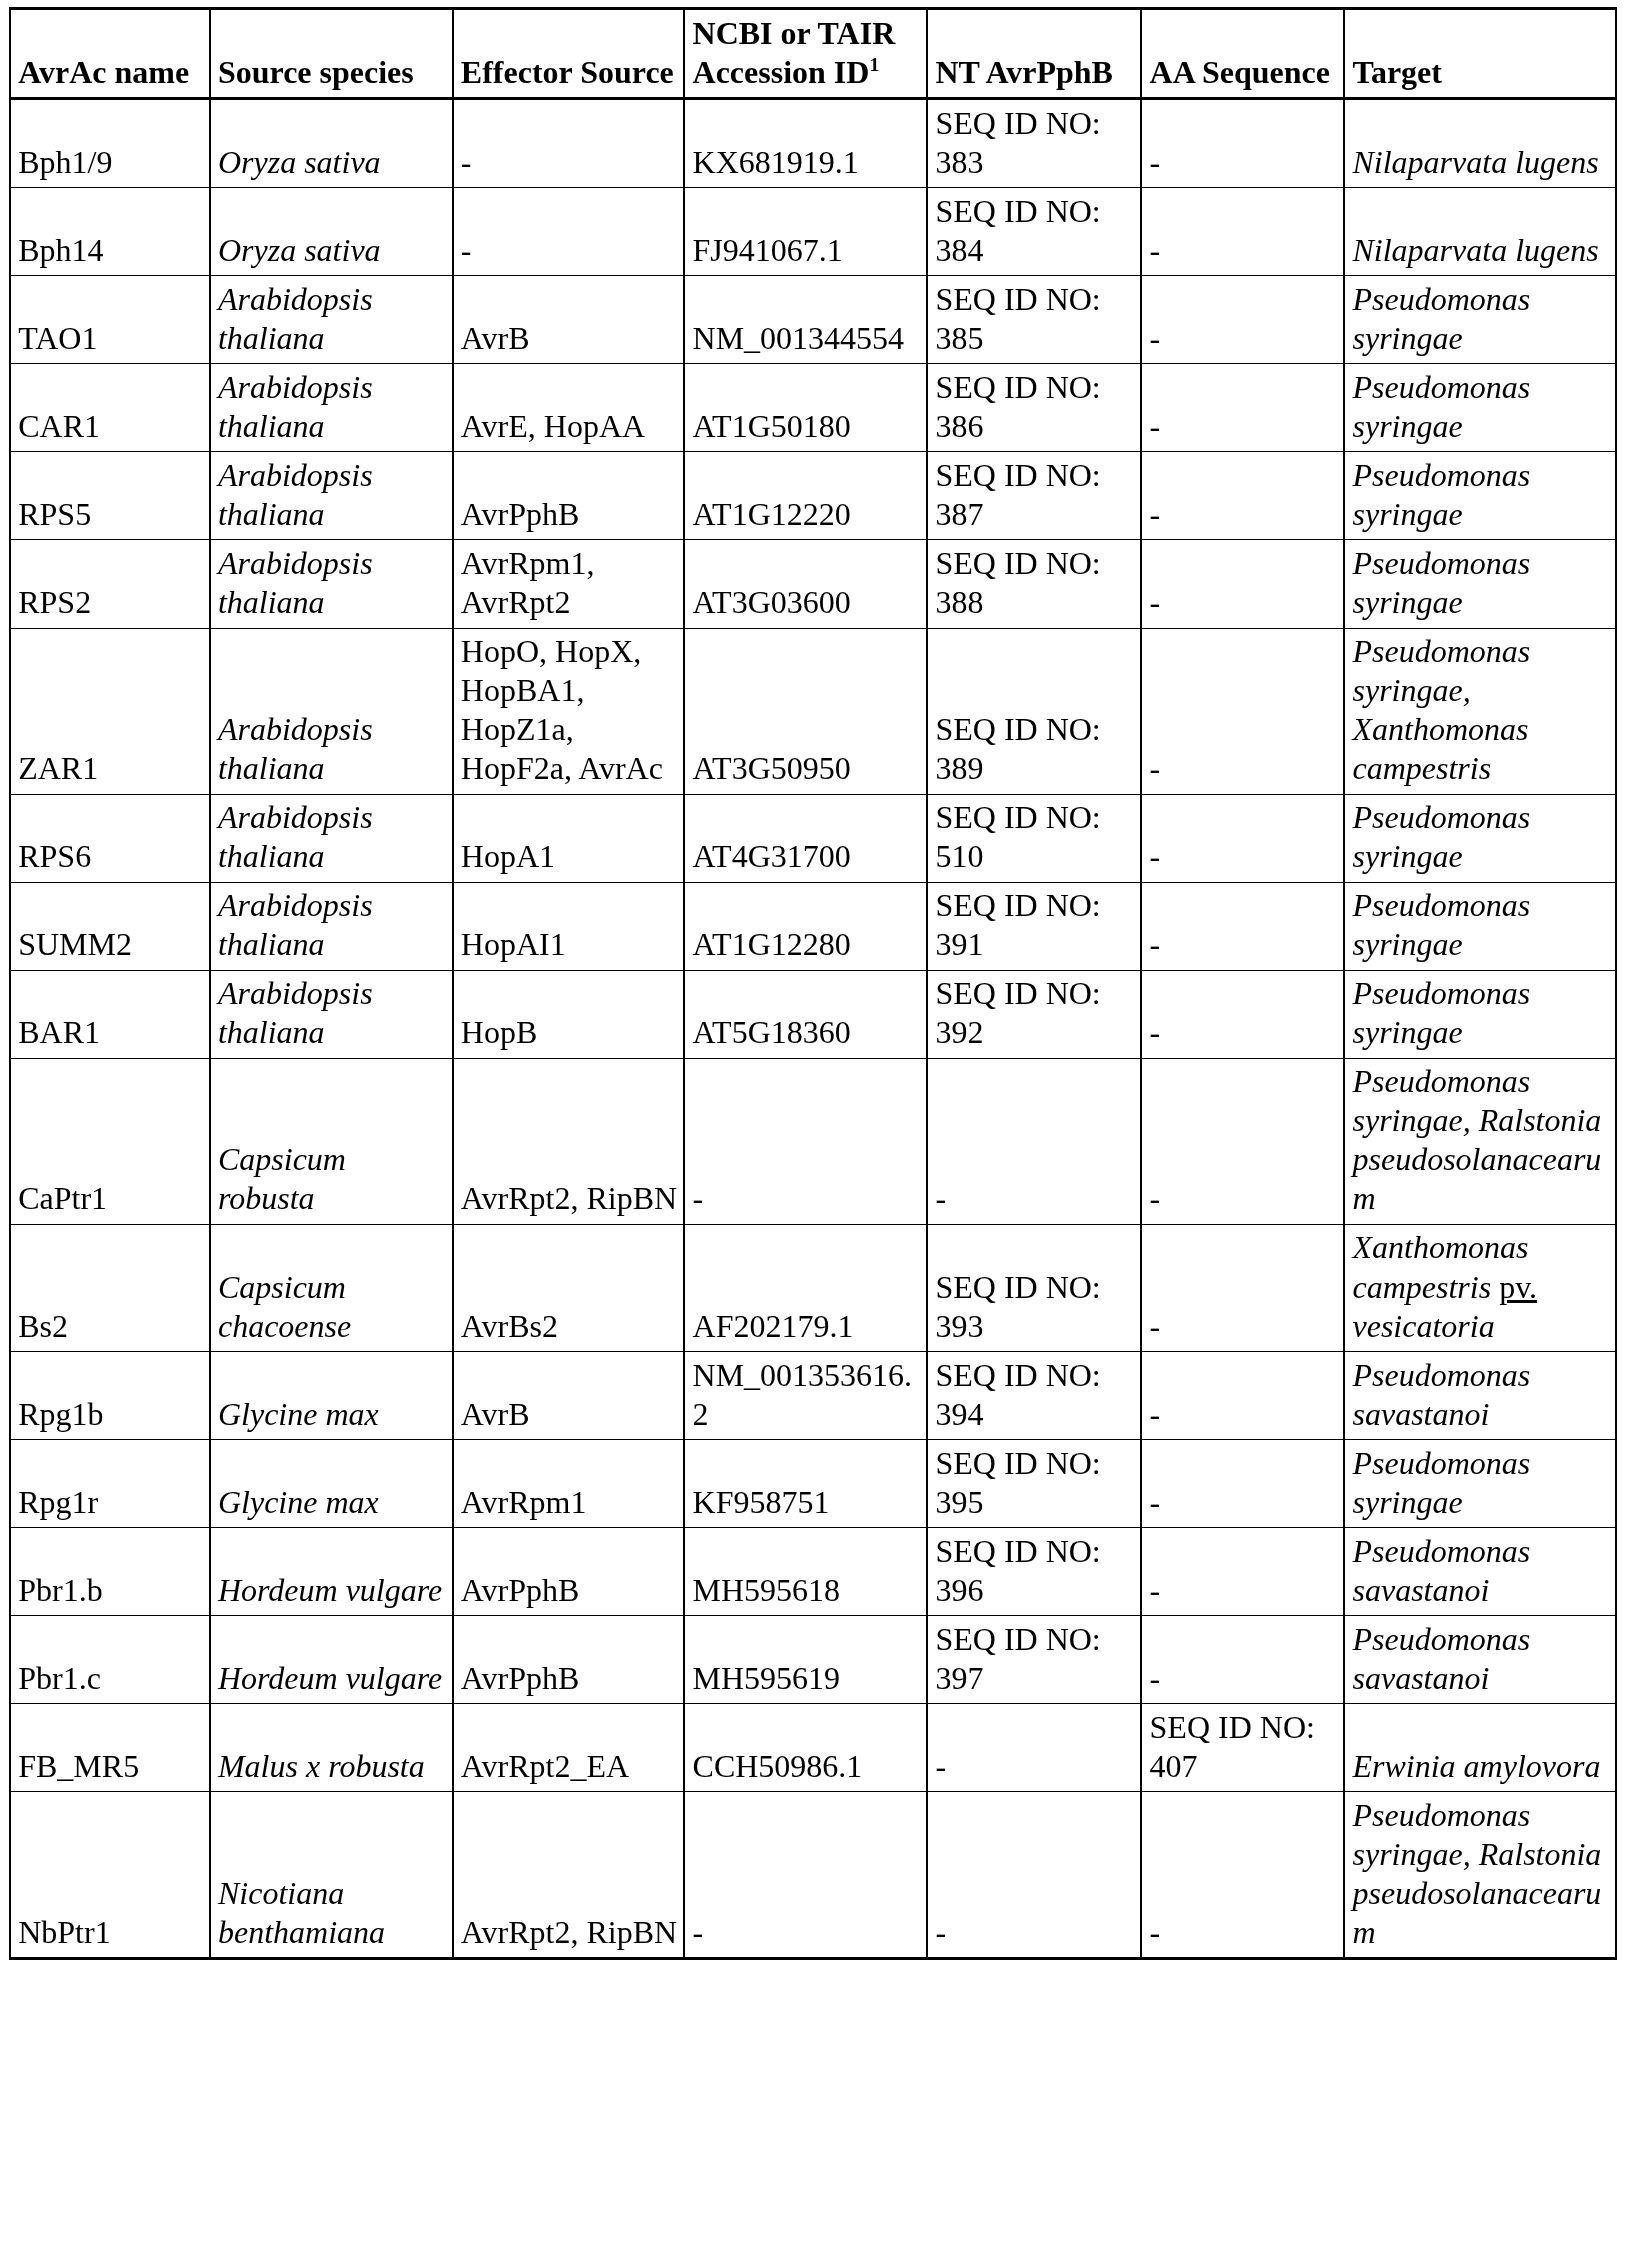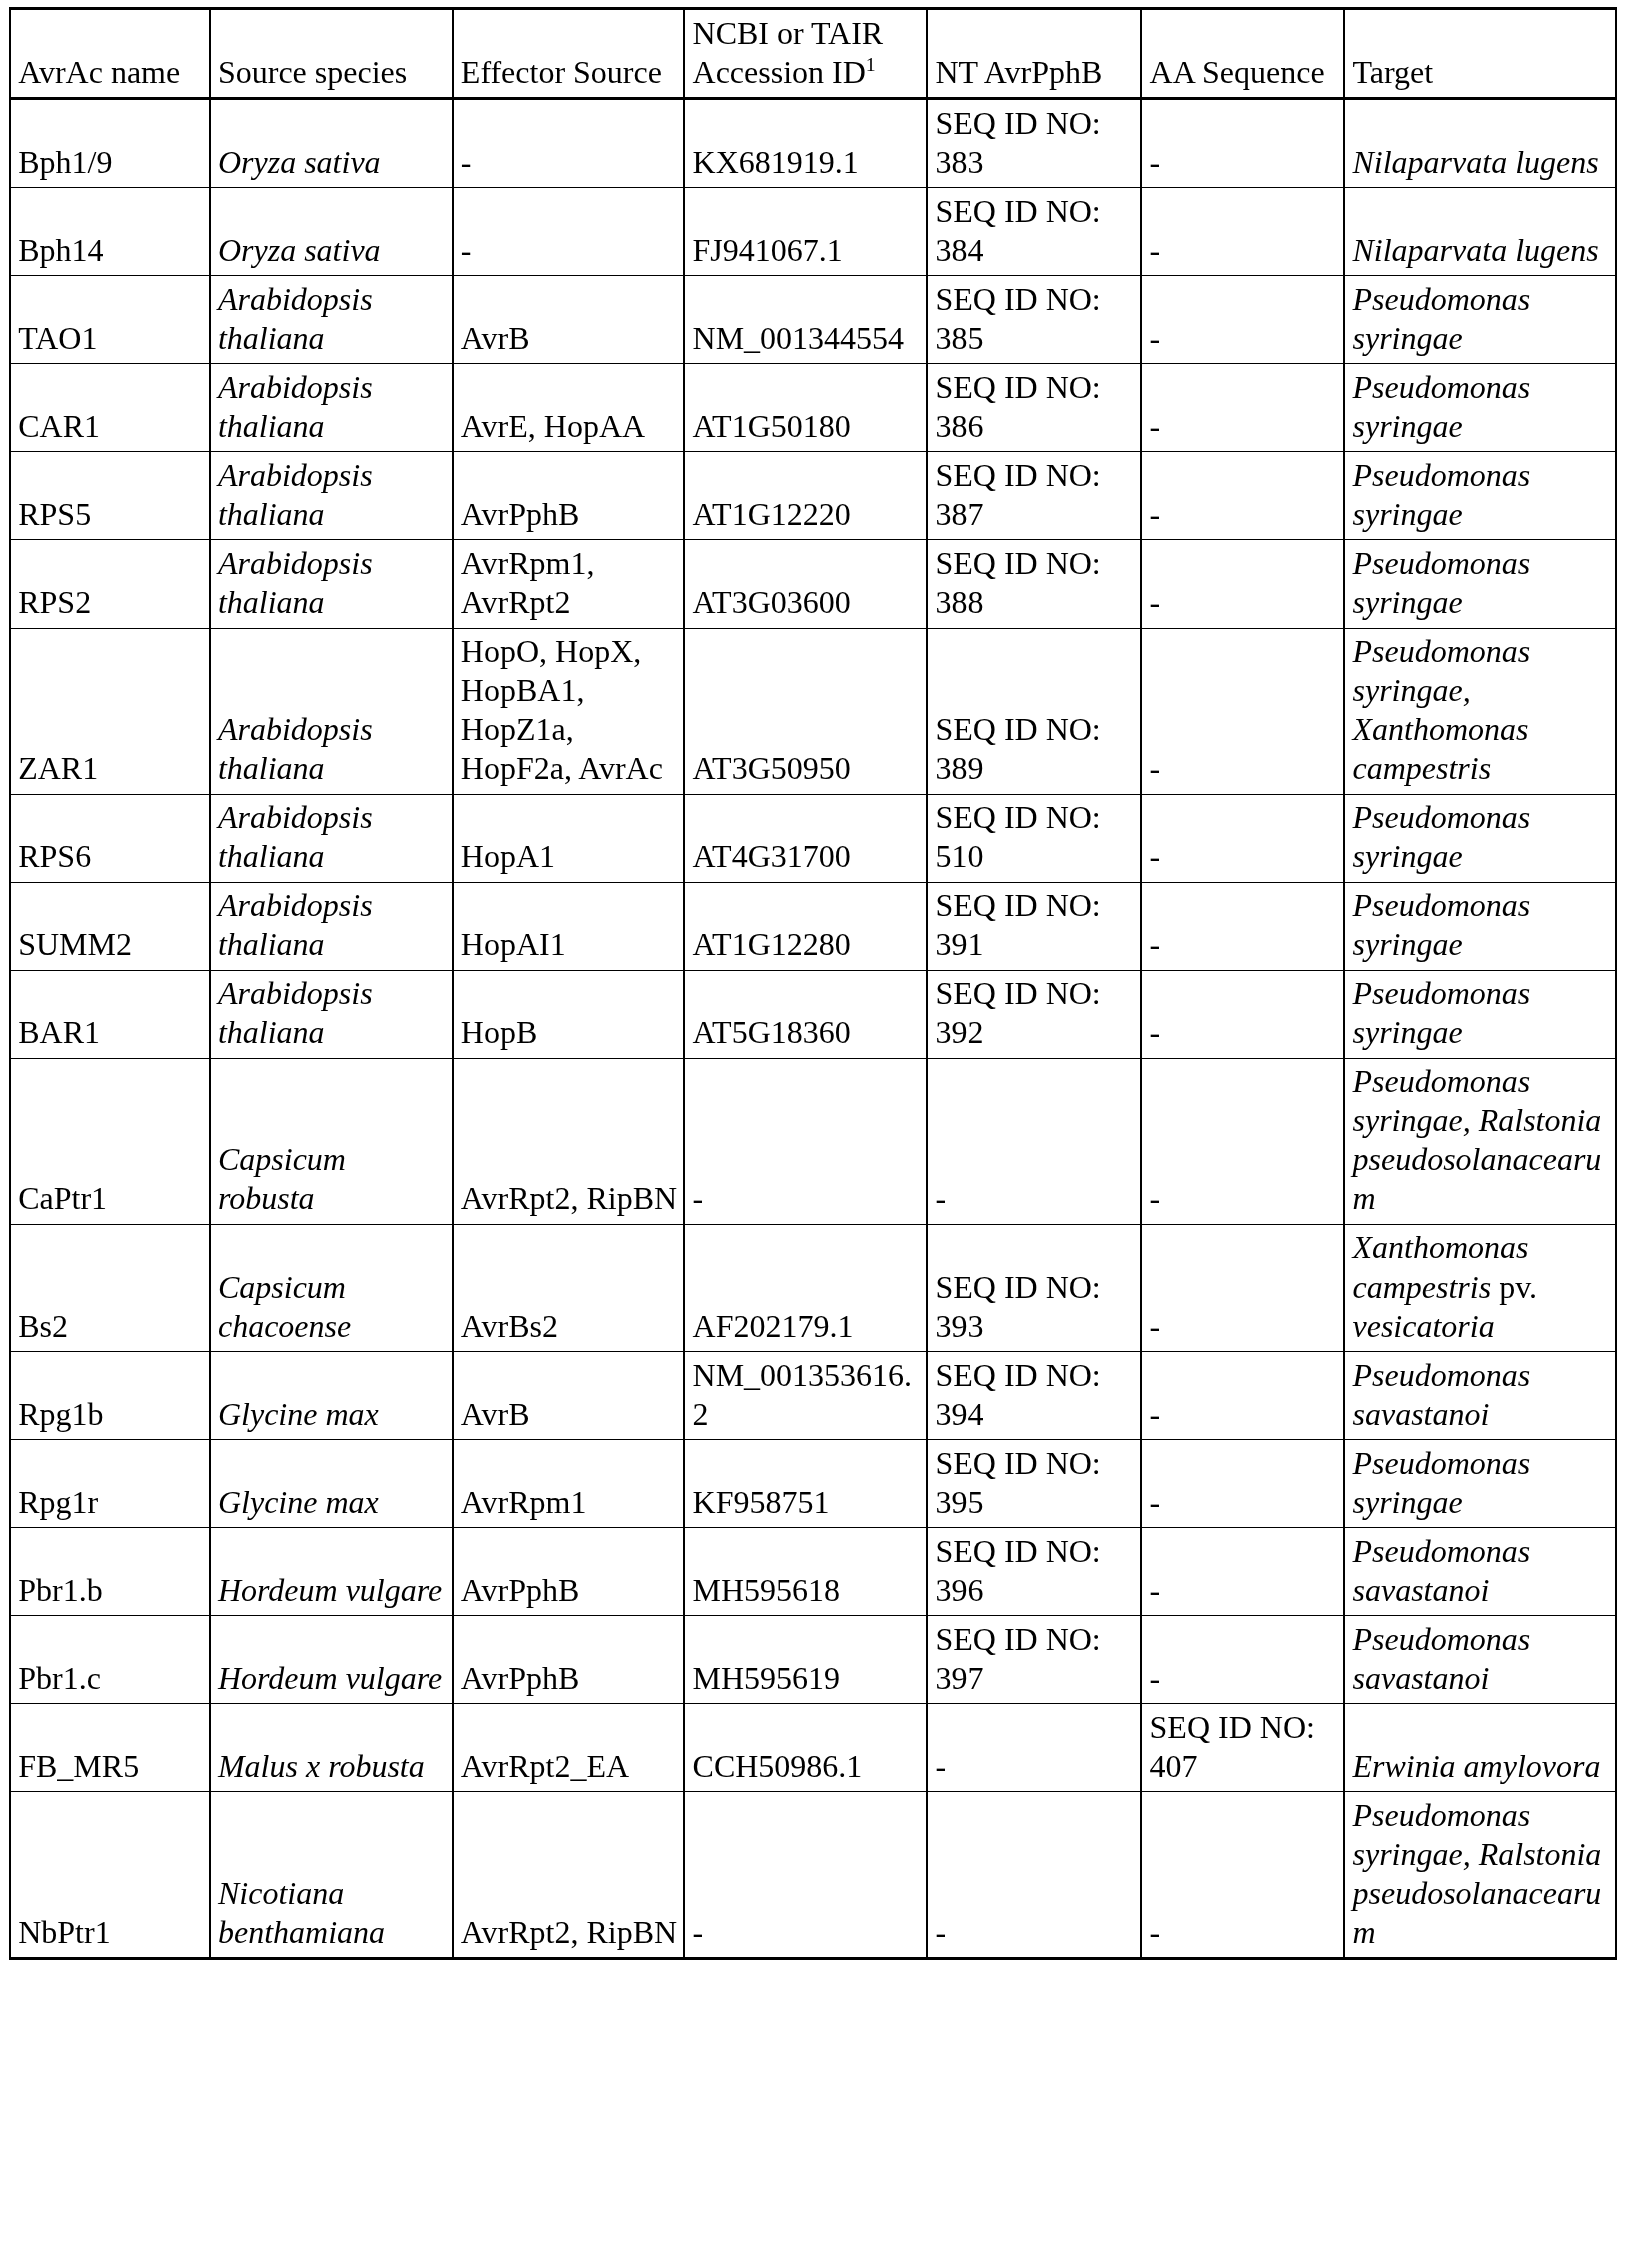--- a/index.html
+++ b/index.html
@@ -40,34 +40,34 @@
     vertical-align: bottom;
     padding: 3.6px 5.4px 5.4px 7.2px;
     font-size: 32px;
     line-height: 1.22;
     text-align: left;
     box-sizing: border-box;
     word-wrap: break-word;
     overflow-wrap: break-word;
   }
   table.seq-table thead th {
-    font-weight: normal;
+    font-weight: bold;
     border-bottom: 3.6px solid #000;
     border-top: none;
     vertical-align: bottom;
   }
   table.seq-table tbody tr:first-child td {
     border-top: none;
     margin-left: 8px;
   }
   table.seq-table tbody tr:last-child td {
     border-bottom: none;
   }
   .it { font-style: italic; }
-  .up { font-style: normal; }
+  .up { font-style: normal; text-decoration: underline; }
   .sup { font-size: 0.62em; vertical-align: super; line-height: 0; }
 
   
   col.c-gene { width: 125px; }
   col.c-src  { width: 152px; }
   col.c-eff  { width: 145px; }
   col.c-acc  { width: 152px; }
   col.c-nt   { width: 134px; }
   col.c-aa   { width: 127px; }
   col.c-tgt  { width: 170px; }

